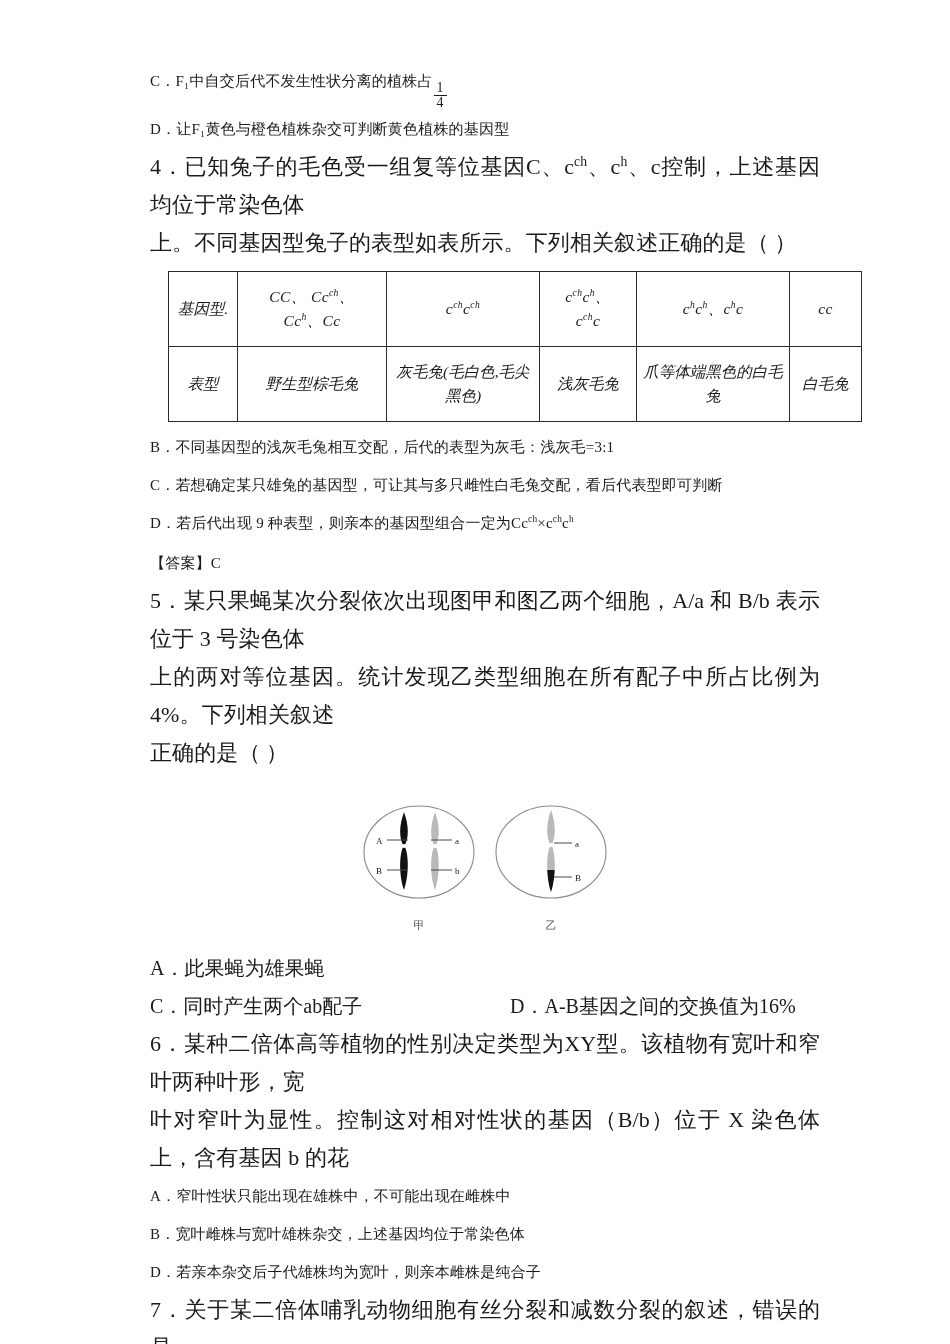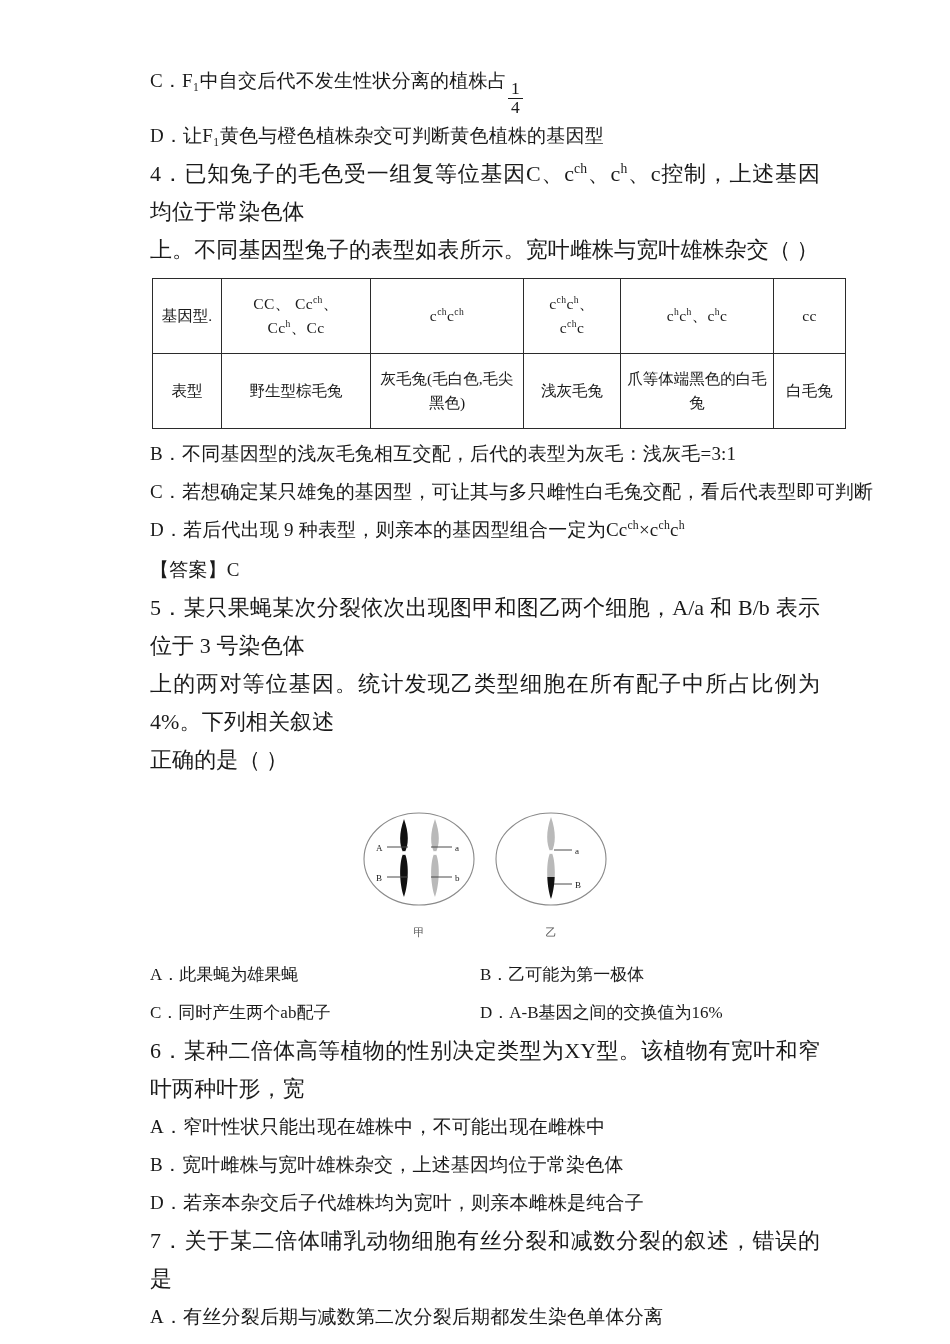--- a/index.html
+++ b/index.html
@@ -14,21 +14,21 @@
   #page {
     position: relative;
     width: 950px;
     height: 1344px;
     background: #ffffff;
     overflow: hidden;
     box-sizing: border-box;
     padding: 62px 130px 0 150px;
   }
   .line {
-    font-size: 19px;
+    font-size: 15px;
     line-height: 38px;
     letter-spacing: 0.2px;
     white-space: nowrap;
   }
   .para {
     font-size: 22px;
     line-height: 38px;
     letter-spacing: 0.1px;
     text-align: justify;
     text-justify: inter-ideograph;
@@ -50,22 +50,23 @@
   }
   .frac .num { padding: 0 3px; }
   .frac .den {
     padding: 0 3px;
     border-top: 1.2px solid #1a1a1a;
   }
   
   table.rabbit {
     border-collapse: collapse;
     width: 651px;
-    margin: 9px 0 6px 2px;
+    margin: 9px 0 6px 18px;
     table-layout: fixed;
+    font-style: italic;
   }
   table.rabbit td {
     border: 1.1px solid #2b2b2b;
     text-align: center;
     vertical-align: middle;
     font-size: 15.5px;
     line-height: 24px;
     padding: 6px 3px;
   }
   tr.genotype-row td { height: 62px; }
@@ -76,22 +77,23 @@
   td.c3 { width: 90px; }
   td.c4 { width: 146px; }
   td.c5 { width: 65px; }
   .gene-mono {
     font-family: "Liberation Serif", "DejaVu Serif", serif;
     letter-spacing: 0.4px;
   }
   
   .two-col {
     display: flex;
-    font-size: 17px;
+    font-size: 20px;
     line-height: 38px;
+    gap: 30px;
   }
   .two-col .col-a { width: 330px; flex: none; }
   .two-col .col-b { flex: 1; }
   
   .figure-wrap {
     display: flex;
     justify-content: center;
     align-items: flex-start;
     margin: 28px 0 16px 0;
     gap: 14px;
@@ -118,21 +120,21 @@
         <span class="num">1</span>
         <span class="den">4</span>
       </span>
   </div>
 
   <div class="line">D．让F₁黄色与橙色植株杂交可判断黄色植株的基因型</div>
 
   <div class="para">
     <span>4．已知兔子的毛色受一组复等位基因C、c</span><sup>ch</sup><span>、c</span><sup>h</sup><span>、c控制，上述基因均位于常染色体</span>
   </div>
-  <div class="para">上。不同基因型兔子的表型如表所示。宽叶雌株与宽叶雄株杂交（      ）</div>
+  <div class="para">上。不同基因型兔子的表型如表所示。下列相关叙述正确的是（      ）</div>
 
   <table class="rabbit">
     <tbody>
       <tr class="genotype-row">
         <td class="c0">基因型.</td>
         <td class="c1 gene-mono">CC、 Cc<sup>ch</sup>、<br>Cc<sup>h</sup>、Cc</td>
         <td class="c2 gene-mono">c<sup>ch</sup>c<sup>ch</sup></td>
         <td class="c3 gene-mono">c<sup>ch</sup>c<sup>h</sup>、<br>c<sup>ch</sup>c</td>
         <td class="c4 gene-mono">c<sup>h</sup>c<sup>h</sup>、c<sup>h</sup>c</td>
         <td class="c5 gene-mono">cc</td>
@@ -204,28 +206,28 @@
         <text x="83" y="46.5" font-size="9" font-family="Liberation Serif, serif" fill="#1a1a1a">a</text>
         <line x1="62" y1="77" x2="80" y2="77" stroke="#4a4a4a" stroke-width="1"></line>
         <text x="83" y="80.5" font-size="9" font-family="Liberation Serif, serif" fill="#1a1a1a">B</text>
       </svg>
       <div class="cell-caption">乙</div>
     </div>
   </div>
 
   <div class="two-col">
     <div class="col-a">A．此果蝇为雄果蝇</div>
-    <div class="col-b">B．乙可能为第一极体</div>
   </div>
   <div class="two-col">
     <div class="col-a">C．同时产生两个ab配子</div>
     <div class="col-b">D．A-B基因之间的交换值为16%</div>
   </div>
 
   <div class="para">6．某种二倍体高等植物的性别决定类型为XY型。该植物有宽叶和窄叶两种叶形，宽</div>
+  <div class="para">叶对窄叶为显性。控制这对相对性状的基因（B/b）位于 X 染色体上，含有基因 b 的花</div>
   <div class="line">A．窄叶性状只能出现在雄株中，不可能出现在雌株中</div>
   <div class="line">B．宽叶雌株与宽叶雄株杂交，上述基因均位于常染色体</div>
   <div class="line">D．若亲本杂交后子代雄株均为宽叶，则亲本雌株是纯合子</div>
 
   <div class="para">7．关于某二倍体哺乳动物细胞有丝分裂和减数分裂的叙述，错误的是</div>
   <div class="line">A．有丝分裂后期与减数第二次分裂后期都发生染色单体分离</div>
 
 </div>
 
 </body></html>

